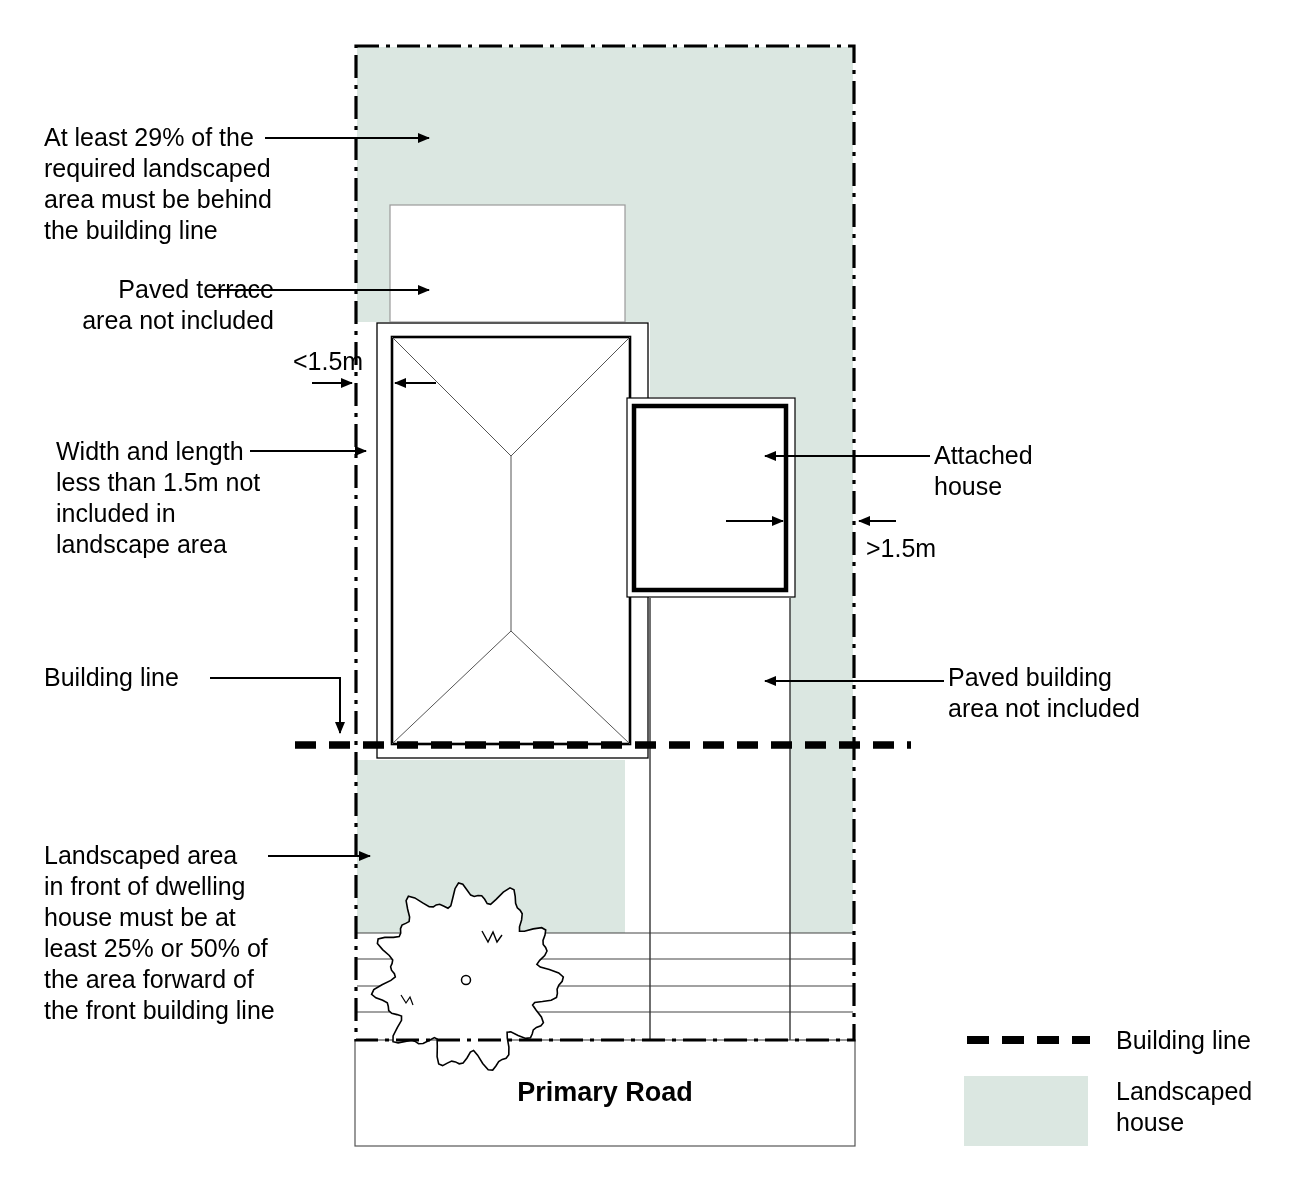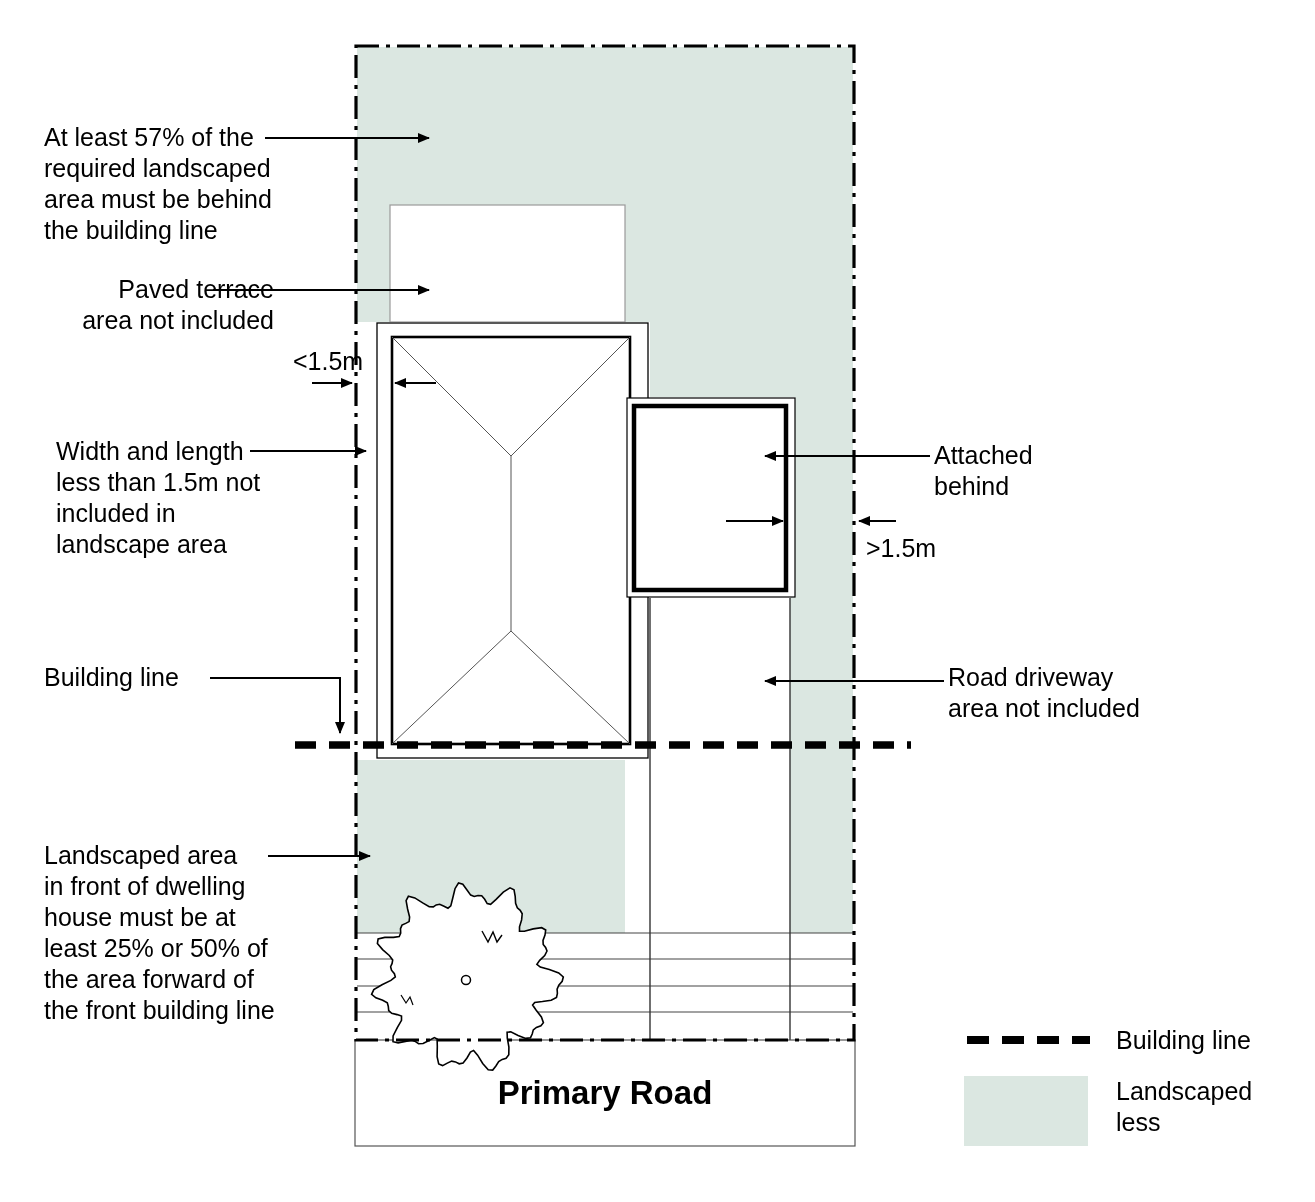--- a/index.html
+++ b/index.html
@@ -94,41 +94,41 @@
       <line x1="930" y1="456" x2="765" y2="456" marker-end="url(#arw)"></line>
       <line x1="726" y1="521" x2="783" y2="521" marker-end="url(#arw)"></line>
       <line x1="896" y1="521" x2="859" y2="521" marker-end="url(#arw)"></line>
       <line x1="944" y1="681" x2="765" y2="681" marker-end="url(#arw)"></line>
     </g>
 
     <line x1="967" y1="1040" x2="1090" y2="1040" stroke="#000" stroke-width="8" stroke-dasharray="22 13"></line>
     <rect x="964" y="1076" width="124" height="70" fill="#dbe7e1"></rect>
   </svg>
 
-  <div class="label" style="left:44px;top:122px;width:255px;">At least 57% of the
+  <div class="label" style="left:44px;top:122px;width:255px;">At least 29% of the
 required landscaped
 area must be behind
 the building line</div>
   <div class="label" style="left:44px;top:274px;width:230px;text-align:right;">Paved terrace
 area not included</div>
   <div class="label" style="left:255px;top:346px;margin-left:38px;">&lt;1.5m</div>
   <div class="label" style="left:56px;top:436px;width:245px;">Width and length
 less than 1.5m not
 included in
 landscape area</div>
   <div class="label" style="left:44px;top:662px;">Building line</div>
   <div class="label" style="left:44px;top:840px;width:265px;">Landscaped area
 in front of dwelling
 house must be at
 least 25% or 50% of
 the area forward of
 the front building line</div>
   <div class="label" style="left:934px;top:440px;width:170px;">Attached
-behind</div>
+house</div>
   <div class="label" style="left:866px;top:533px;">&gt;1.5m</div>
-  <div class="label" style="left:948px;top:662px;width:240px;">Road driveway
+  <div class="label" style="left:948px;top:662px;width:240px;">Paved building
 area not included</div>
-  <div class="label bold center" style="left:355px;top:1077px;width:500px;font-size:33px;">Primary Road</div>
+  <div class="label bold center" style="left:355px;top:1077px;width:500px;font-size:27px;">Primary Road</div>
   <div class="label" style="left:1116px;top:1025px;">Building line</div>
   <div class="label" style="left:1116px;top:1076px;width:180px;">Landscaped
-less</div>
+house</div>
 
 </div>
 
 </body></html>

